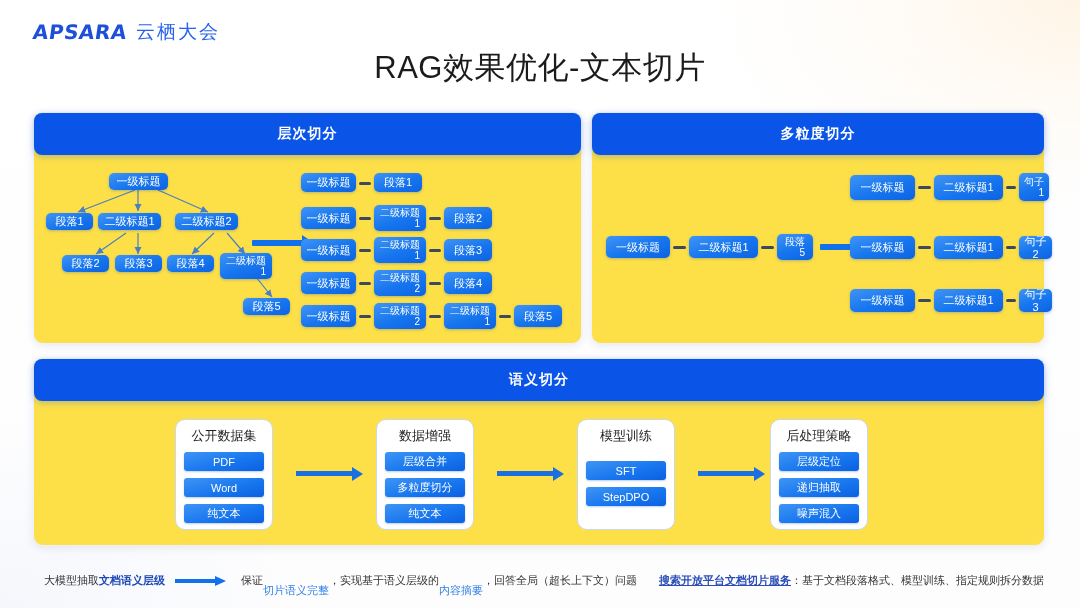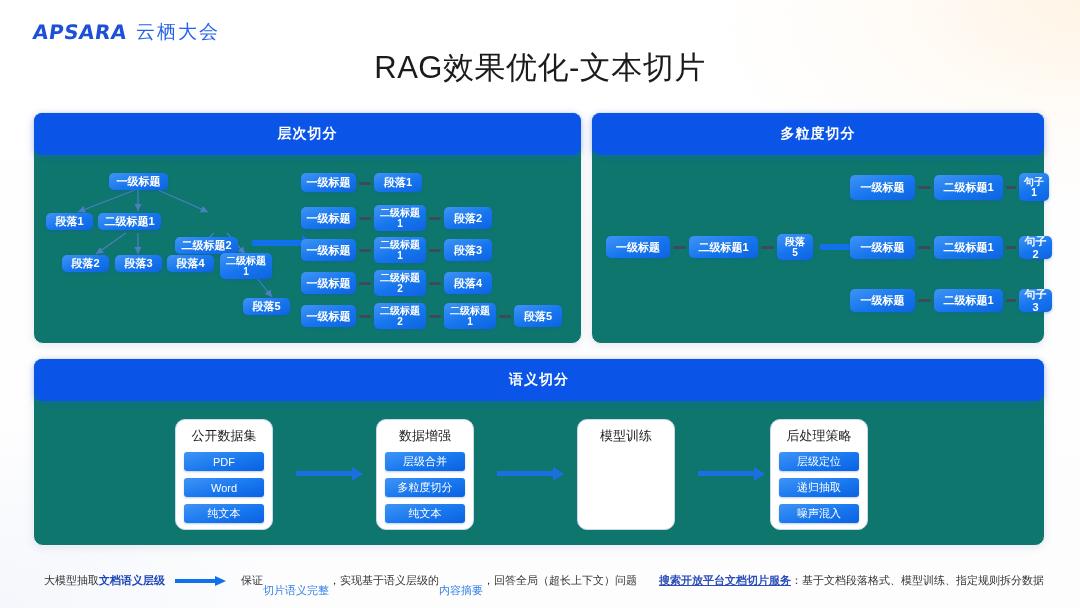--- a/index.html
+++ b/index.html
@@ -27,21 +27,21 @@
   }
   .logo-cn{font-size:19px;color:#2563eb;letter-spacing:2px;font-weight:500;}
 
   .page-title{
     position:absolute;left:0;right:0;top:47px;text-align:center;
     font-size:31px;font-weight:normal;color:#1b1b1b;letter-spacing:.5px;
   }
 
   
   .panel{
-    position:absolute;background:#0f766e;border-radius:10px;
+    position:absolute;background:#fde047;border-radius:10px;
     box-shadow:0 2px 9px rgba(30,60,120,.10);
     border:1px solid #eef2f8;
   }
   .panel-head{
     height:42px;border-radius:8px;background:#0a55e8;
     display:flex;align-items:center;justify-content:center;
     color:#fff;font-size:14px;font-weight:bold;letter-spacing:1px;
     box-shadow:0 2px 6px rgba(10,85,232,.28);
     position:absolute;left:0;right:0;top:0;
   }
@@ -51,23 +51,23 @@
   #panel-gran{left:591px;top:112px;width:452px;height:230px;}
   #panel-sem{left:33px;top:358px;width:1010px;height:186px;}
 
   
   .node{
     position:absolute;border-radius:5px;
     background:linear-gradient(160deg,#3f94f5 0%,#1675ee 55%,#0e63e2 100%);
     color:#ffffff;font-size:11px;line-height:1.1;
     display:flex;align-items:center;justify-content:center;text-align:center;
     box-shadow:0 1px 3px rgba(10,80,200,.30);
-    white-space:pre-line;padding:8px 3px;box-sizing:border-box;font-weight:bold;
-  }
-  .node.sm{font-size:10px;}
+    white-space:pre-line;padding:8px 3px;box-sizing:border-box;
+  }
+  .node.sm{font-size:10px;text-align:right;}
 
   svg.wires{position:absolute;left:0;top:0;width:100%;height:100%;overflow:visible;pointer-events:none;}
 
   
   .big-arrow{position:absolute;height:0;}
   .big-arrow .shaft{position:absolute;left:0;top:-3px;height:6px;background:#1171ea;border-radius:1px;}
   .big-arrow .head{
     position:absolute;top:-8px;width:0;height:0;
     border-top:8px solid transparent;border-bottom:8px solid transparent;
     border-left:12px solid #1171ea;
@@ -152,21 +152,21 @@
           <path d="M180,78 L158,99"></path>
           <path d="M193,78 L211,99"></path>
           <path d="M222,122 L238,142"></path>
         </g>
       </svg>
 
       <div class="node" style="left:75px;top:18px;width:59px;height:17px;">一级标题</div>
 
       <div class="node" style="left:12px;top:58px;width:47px;height:17px;">段落1</div>
       <div class="node" style="left:64px;top:58px;width:63px;height:17px;">二级标题1</div>
-      <div class="node" style="left:141px;top:58px;width:63px;height:17px;margin-top:24px;">二级标题2</div>
+      <div class="node" style="left:141px;top:58px;width:63px;height:17px;">二级标题2</div>
 
       <div class="node" style="left:28px;top:100px;width:47px;height:17px;">段落2</div>
       <div class="node" style="left:81px;top:100px;width:47px;height:17px;">段落3</div>
       <div class="node" style="left:133px;top:100px;width:47px;height:17px;">段落4</div>
       <div class="node sm" style="left:186px;top:98px;width:52px;height:26px;">二级标题
 1</div>
 
       <div class="node" style="left:209px;top:143px;width:47px;height:17px;">段落5</div>
 
       <div class="big-arrow" style="left:218px;top:88px;width:64px;">
@@ -277,20 +277,24 @@
         </div>
       </div>
 
       <div class="stage-arrow" style="left:463px;width:70px;">
         <div class="shaft" style="width:58px;"></div>
           <div class="head" style="left:56px;"></div>
       </div>
 
       <div class="stage" style="left:543px;">
         <div class="stage-title">模型训练</div>
+        <div class="chiplist">
+          <div class="chip two">SFT</div>
+          <div class="chip">StepDPO</div>
+        </div>
       </div>
 
       <div class="stage-arrow" style="left:664px;width:70px;">
         <div class="shaft" style="width:58px;"></div>
           <div class="head" style="left:56px;"></div>
       </div>
 
       <div class="stage" style="left:736px;">
         <div class="stage-title">后处理策略</div>
         <div class="chiplist">

